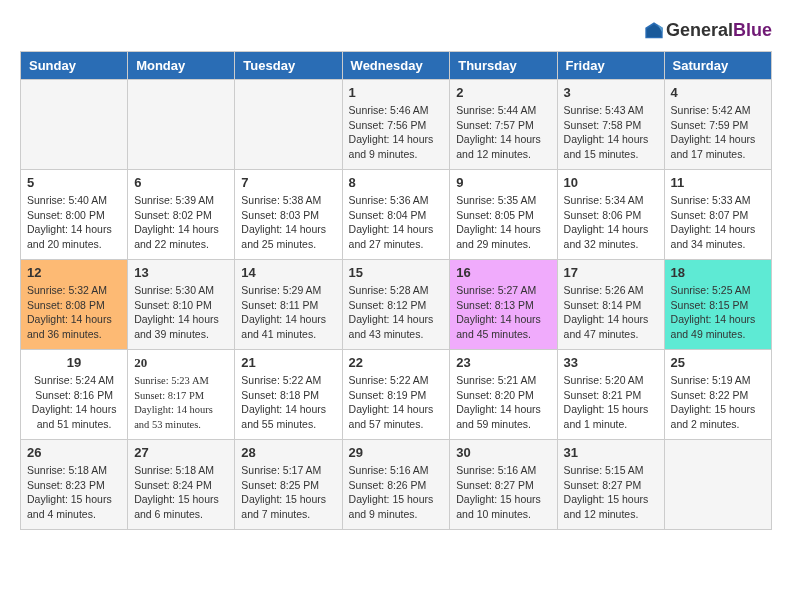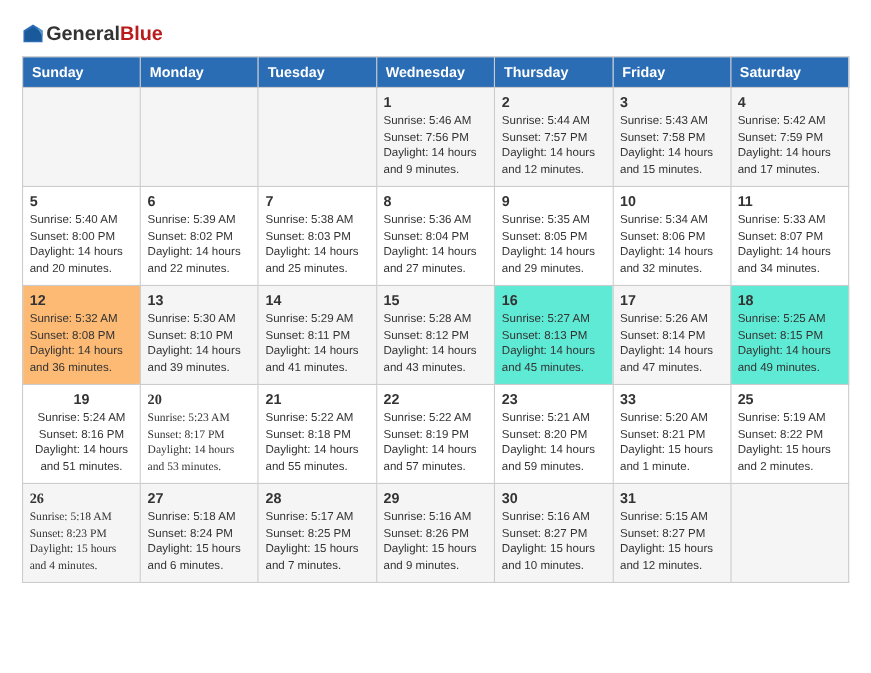--- a/index.html
+++ b/index.html
@@ -5,21 +5,21 @@
     * { margin: 0; padding: 0; box-sizing: border-box; }
     body {
       font-family: Arial, sans-serif;
       background: #fff;
       width: 792px;
       min-height: 612px;
       padding: 20px;
     }
     .header {
       display: flex;
-      justify-content: flex-start;
+      justify-content: flex-end;
       align-items: flex-start;
       margin-bottom: 10px;
     }
     .logo {
       display: flex;
       align-items: center;
     }
     .logo-icon {
       width: 20px;
       height: 20px;
@@ -81,21 +81,21 @@
 <body>
 
 <div class="header">
   <div class="logo">
     <svg class="logo-icon" viewBox="0 0 30 30" xmlns="http://www.w3.org/2000/svg">
       <polygon points="15,2 28,10 28,26 2,26 2,10" fill="#2a6db5"></polygon>
       <polygon points="15,5 26,12 26,24 4,24 4,12" fill="#1a5a9a"></polygon>
       <polygon points="20,5 28,10 28,18" fill="#5599cc"></polygon>
     </svg>
     <span style="font-size:18px;font-weight:bold;color:#333;">General</span>
-    <span style="font-size:18px;font-weight:bold;color:#b91c1c;">Blue</span>
+    <span style="font-size:18px;font-weight:bold;color:#701a75;">Blue</span>
   </div>
   <div class="title-block">
     <div class="month-title"></div>
     <div class="location-title"></div>
   </div>
 </div>
 
 <table class="calendar">
   <thead>
     <tr>
@@ -200,21 +200,21 @@
         <div class="day-info">
           Sunrise: 5:29 AM<br>Sunset: 8:11 PM<br>Daylight: 14 hours and 41 minutes.
         </div>
         </td>
         <td style="background-color: rgb(245, 245, 245);">
           <div class="day-number">15</div>
         <div class="day-info">
           Sunrise: 5:28 AM<br>Sunset: 8:12 PM<br>Daylight: 14 hours and 43 minutes.
         </div>
         </td>
-        <td style="background-color: #5eead4; margin-left: 19px;">
+        <td style="background-color: #f0abfc; margin-left: 19px;">
           <div class="day-number">16</div>
         <div class="day-info">
           Sunrise: 5:27 AM<br>Sunset: 8:13 PM<br>Daylight: 14 hours and 45 minutes.
         </div>
         </td>
         <td style="background-color: rgb(245, 245, 245);">
           <div class="day-number">17</div>
         <div class="day-info">
           Sunrise: 5:26 AM<br>Sunset: 8:14 PM<br>Daylight: 14 hours and 47 minutes.
         </div>
@@ -264,21 +264,21 @@
         </div>
         </td>
         <td style="background-color: rgb(255, 255, 255);">
           <div class="day-number">25</div>
         <div class="day-info">
           Sunrise: 5:19 AM<br>Sunset: 8:22 PM<br>Daylight: 15 hours and 2 minutes.
         </div>
         </td>
       </tr>
       <tr>
-        <td style="background-color: rgb(245, 245, 245); font-family: Liberation Serif, serif;">
+        <td style="background-color: rgb(245, 245, 245);">
           <div class="day-number">26</div>
         <div class="day-info">
           Sunrise: 5:18 AM<br>Sunset: 8:23 PM<br>Daylight: 15 hours and 4 minutes.
         </div>
         </td>
         <td style="background-color: rgb(245, 245, 245);">
           <div class="day-number">27</div>
         <div class="day-info">
           Sunrise: 5:18 AM<br>Sunset: 8:24 PM<br>Daylight: 15 hours and 6 minutes.
         </div>

